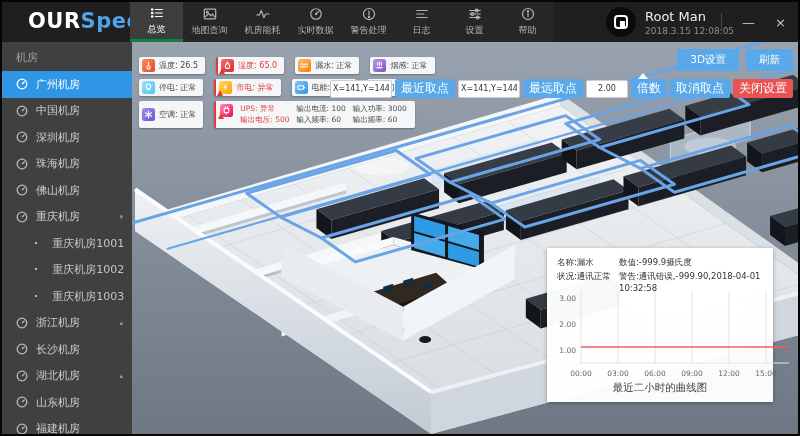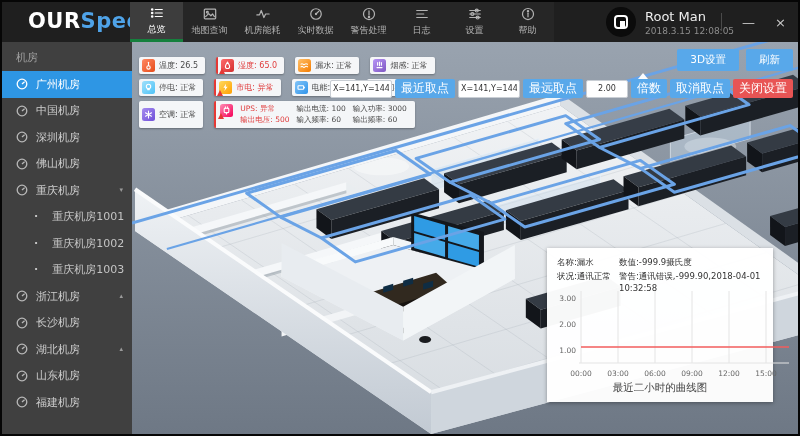--- a/index.html
+++ b/index.html
@@ -198,20 +198,28 @@
           <line x1="6" y1="6" x2="8.6" y2="3.8"></line>
         </svg>
         <span>深圳机房</span>
         <span class="arrow"></span>
       </div>
     <div class="sitem">
         <svg viewBox="0 0 12 12">
           <circle cx="6" cy="6" r="4.8"></circle>
           <line x1="6" y1="6" x2="8.6" y2="3.8"></line>
         </svg>
+        <span>珠海机房</span>
+        <span class="arrow"></span>
+      </div>
+    <div class="sitem">
+        <svg viewBox="0 0 12 12">
+          <circle cx="6" cy="6" r="4.8"></circle>
+          <line x1="6" y1="6" x2="8.6" y2="3.8"></line>
+        </svg>
         <span>佛山机房</span>
         <span class="arrow"></span>
       </div>
     <div class="sitem">
         <svg viewBox="0 0 12 12">
           <circle cx="6" cy="6" r="4.8"></circle>
           <line x1="6" y1="6" x2="8.6" y2="3.8"></line>
         </svg>
         <span>重庆机房</span>
         <span class="arrow">▾</span>

